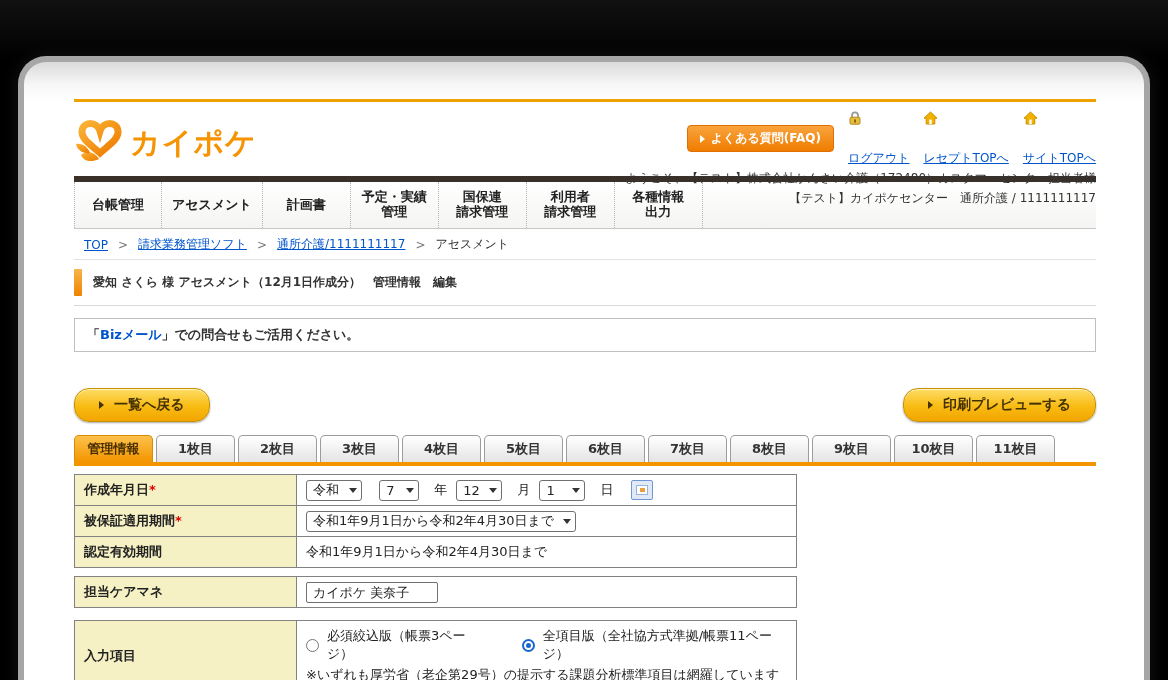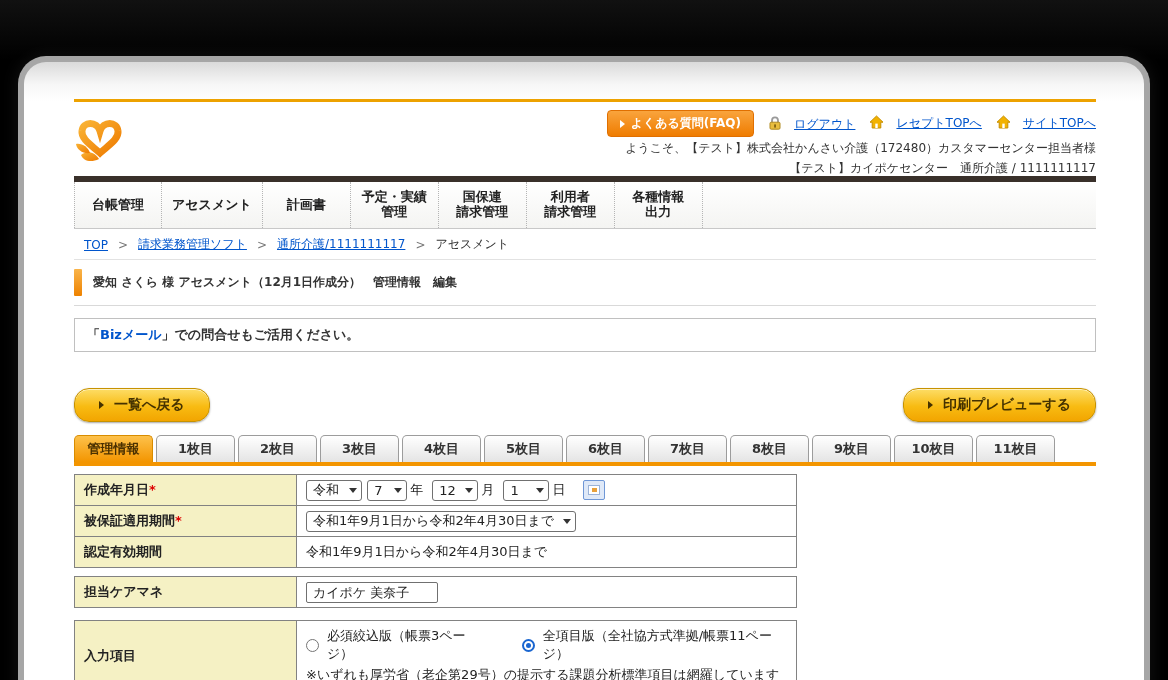--- a/index.html
+++ b/index.html
@@ -25,21 +25,21 @@
   .logo-text { font-size:30px; font-weight:bold; color:#f59300; letter-spacing:1px; }
   .header-right { display:flex; flex-direction:column; align-items:flex-end; gap:3px; }
   .header-links { display:flex; align-items:center; gap:14px;padding-left:13px; }
   .faq-btn {
     display:inline-flex; align-items:center; gap:6px;
     background:linear-gradient(#f9a43d,#ef7c00); color:#fff;
     font-size:12px; font-weight:bold; padding:4px 12px; border-radius:4px;
     border:1px solid #e06f00; cursor:pointer;
   }
   .tri-white { width:0; height:0; border-top:4px solid transparent; border-bottom:4px solid transparent; border-left:5px solid #fff; }
-  .hlink { display:inline-flex; align-items:flex-end; gap:12px; font-size:12px; color:#0055cc; text-decoration:underline; cursor:pointer; }
+  .hlink { display:inline-flex; align-items:flex-start; gap:22px; font-size:12px; color:#0055cc; text-decoration:underline; cursor:pointer;flex-direction:column; }
   .welcome { font-size:12px; color:#333; text-align:right; line-height:1.45; }
 
   
   .gnav { border-top:6px solid #39302a; border-bottom:1px solid #c8c8c8; background:linear-gradient(#ffffff,#f4f4f2); display:flex; height:53px; }
   .gnav-item {
     display:flex; align-items:center; justify-content:center;
     min-width:88px; padding:0 10px; font-size:13px; font-weight:bold; color:#222;
     white-space:pre-line; text-align:center; line-height:1.15;
     border-right:1px dotted #b5b5b5; cursor:pointer;
   }
@@ -86,21 +86,21 @@
   
   table.form { border-collapse:collapse; margin-top:8px; }
   table.form td { border:1px solid #828282; font-size:13px; color:#222; }
   td.lbl { background:#f5f1c4; font-weight:bold; width:222px; padding:6px 9px; }
   td.val { background:#fff; padding:3px 9px; width:500px; }
   .req { color:#dd0000; font-weight:bold; }
 
   .selbox {
     display:inline-flex; align-items:center; justify-content:space-between;
     border:1px solid #707070; border-radius:3px; background:#fff;
-    height:21px; padding:0 4px 0 6px; margin-right:1px; font-size:13px; cursor:pointer; vertical-align:middle;
+    height:21px; padding:0 4px 0 6px; margin-right:13px; font-size:13px; cursor:pointer; vertical-align:middle;
   }
   .chev { width:0; height:0; border-left:4px solid transparent; border-right:4px solid transparent; border-top:5px solid #333; margin-left:6px; }
   .unit { margin:0 5px 0 2px; }
 
   .cal-btn { display:inline-flex; align-items:center; justify-content:center; width:22px; height:20px;
     border:1px solid #6f97d6; border-radius:2px; background:#dfe9f8; margin-left:8px; cursor:pointer; vertical-align:middle; }
   .cal-inner { width:12px; height:10px; background:#fff; border:1px solid #9bb3d8; position:relative; }
   .cal-inner::after { content:""; position:absolute; left:3px; top:2px; width:5px; height:4px; background:#e8a13c; }
 
   .txt-input { display:inline-block; width:132px; border:1px solid #707070; border-radius:2px; height:21px; line-height:19px; padding:0 6px; font-size:13px; background:#fff; cursor:text; }
@@ -130,20 +130,21 @@
                 <linearGradient id="lg1" x1="0" y1="0" x2="1" y2="1">
                   <stop offset="0" stop-color="#f9b234"></stop>
                     <stop offset="1" stop-color="#ee7b00"></stop>
                 </linearGradient>
               </defs>
               <path d="M26 15 C23 5, 9 5, 8 15 C7 23, 17 29, 26 37 C35 29, 45 23, 44 15 C43 5, 29 5, 26 15 Z" fill="none" stroke="url(#lg1)" stroke-width="7" stroke-linecap="round"></path>
               <path d="M7 39 C13 34, 21 36, 25 43 C17 47, 9 45, 7 39 Z" fill="url(#lg1)"></path>
               <path d="M2 28 C8 27, 14 31, 16 37 C9 38, 3 34, 2 28 Z" fill="url(#lg1)"></path>
             </svg>
           </span>
+          <span class="logo-text">カイポケ</span>
         </div>
 
         <div class="header-right">
           <div class="header-links">
             <span class="faq-btn">
               <span class="tri-white"></span>
               <span>よくある質問(FAQ)</span>
             </span>
             <span class="hlink">
               <span>

